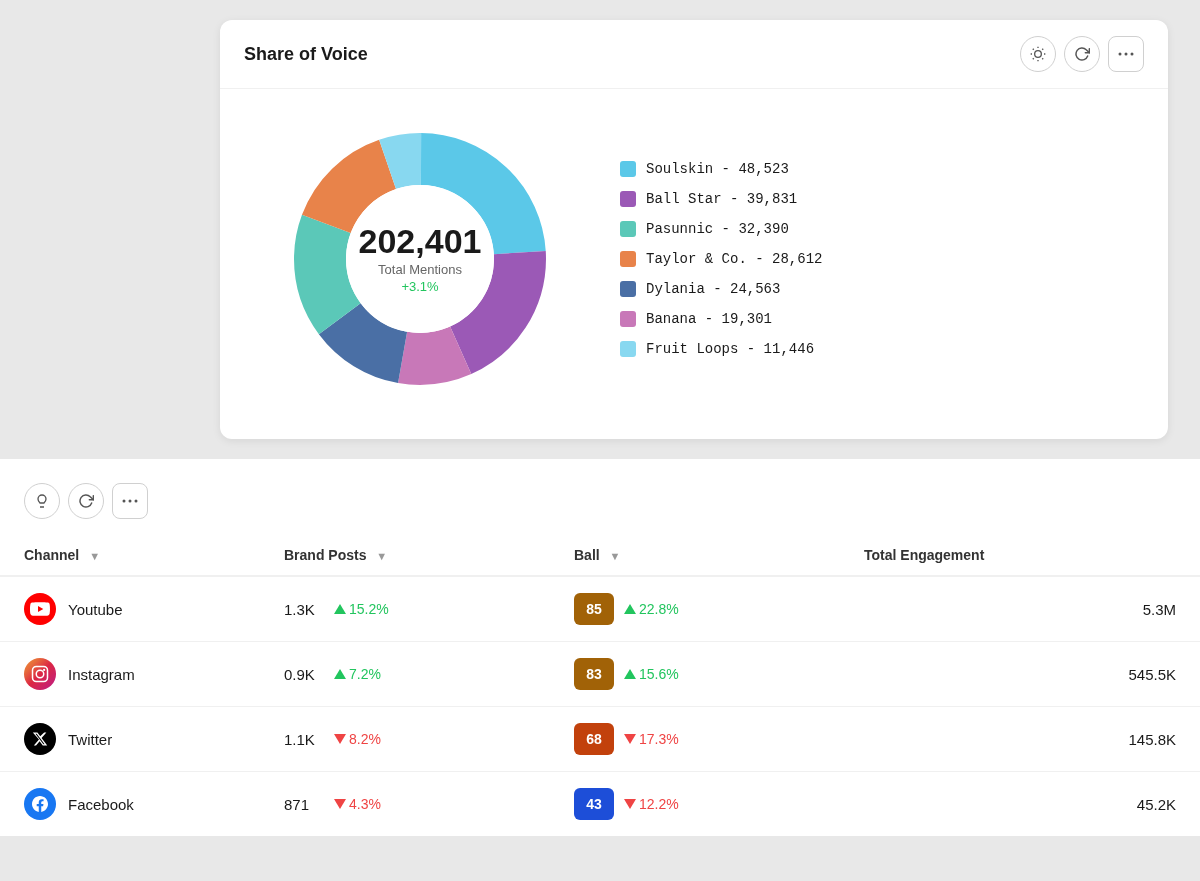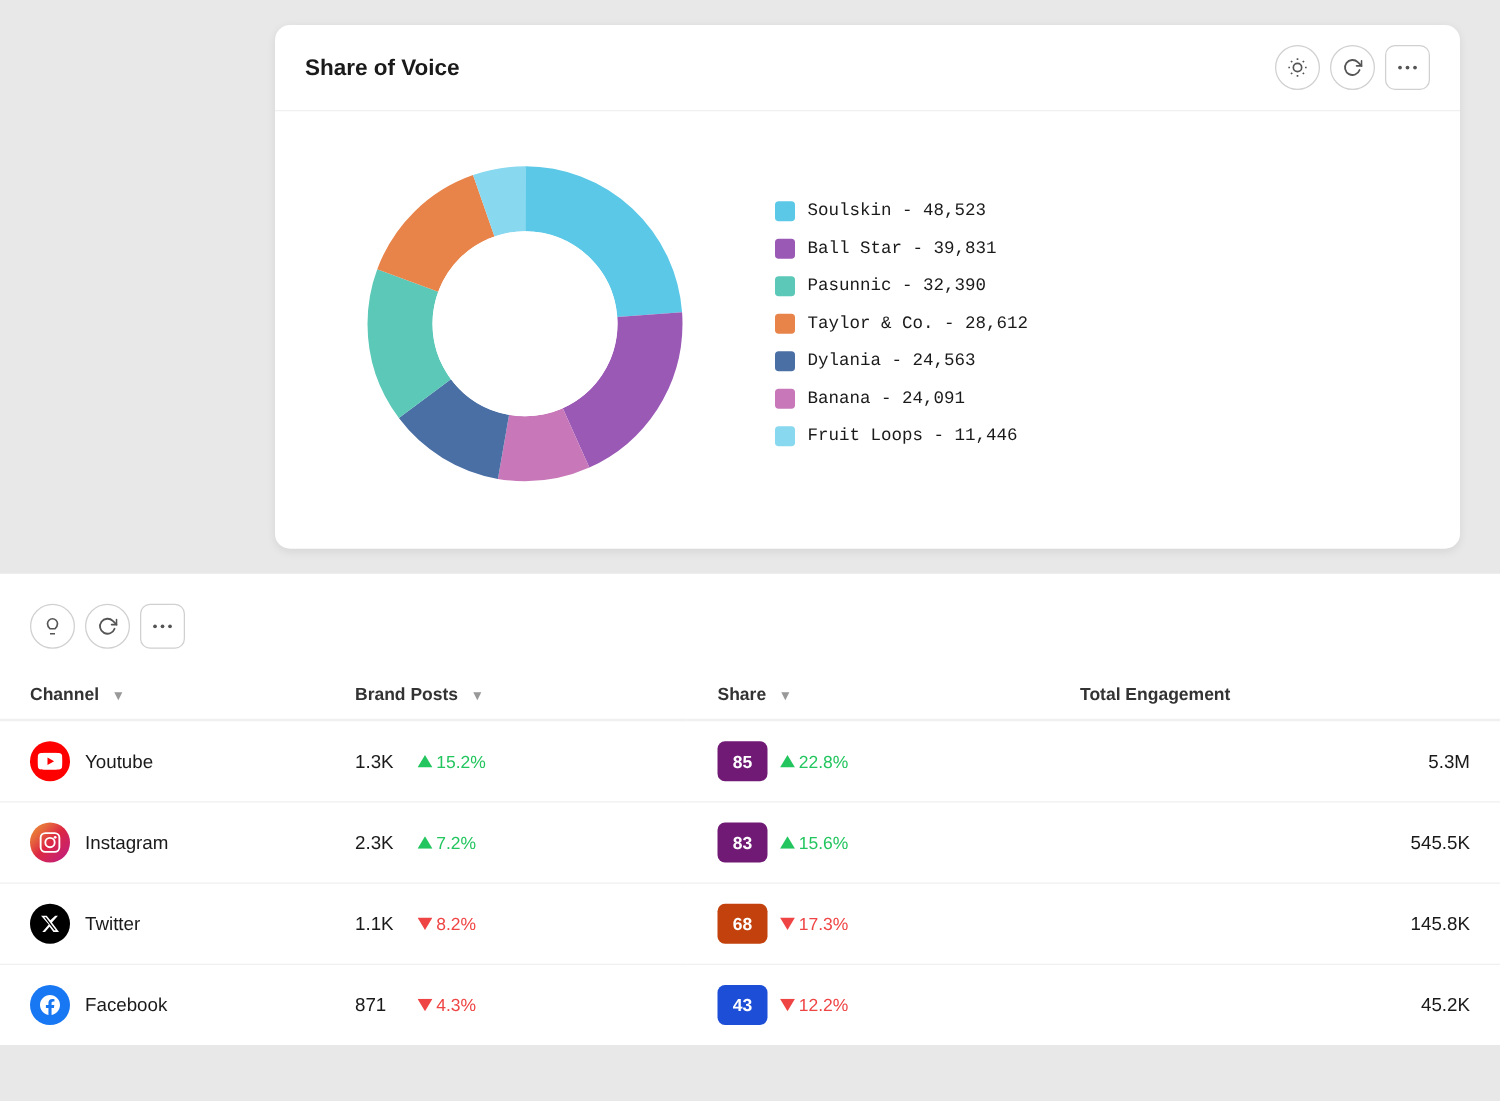--- a/index.html
+++ b/index.html
@@ -253,21 +253,21 @@
       height: 32px;
       border-radius: 6px;
       display: flex;
       align-items: center;
       justify-content: center;
       color: #fff;
       font-weight: 700;
       font-size: 14px;
     }
 
-    .badge-green { background: #701a75; }
+    .badge-green { background: #a16207; }
     .badge-pink { background: #c2410c; }
     .badge-hot-pink { background: #1d4ed8; }
 
     .engagement-value {
       text-align: right;
       font-weight: 500;
     }
 
     
     .yt-icon {
@@ -349,20 +349,25 @@
           <circle r="100" cx="140" cy="140" fill="transparent" stroke="#4a6fa5" stroke-width="52" stroke-dasharray="75.5 552.8" stroke-dashoffset="-174.32"></circle>
 
           <circle r="100" cx="140" cy="140" fill="transparent" stroke="#5bc8b8" stroke-width="52" stroke-dasharray="99.6 528.7" stroke-dashoffset="-249.82"></circle>
 
           <circle r="100" cx="140" cy="140" fill="transparent" stroke="#e8834a" stroke-width="52" stroke-dasharray="88.0 540.3" stroke-dashoffset="-349.42"></circle>
 
           <circle r="100" cx="140" cy="140" fill="transparent" stroke="#88d8f0" stroke-width="52" stroke-dasharray="34.2 594.1" stroke-dashoffset="-437.42"></circle>
 
           <circle r="74" cx="140" cy="140" fill="#fff"></circle>
         </svg>
+        <div class="donut-center">
+          <div class="donut-total">202,401</div>
+          <div class="donut-label">Total Mentions</div>
+          <div class="donut-change">+3.1%</div>
+        </div>
       </div>
 
       <div class="legend" id="legend-container">
       <div class="legend-item">
     <div class="legend-dot" style="background:#5bc8e8"></div>
     <span>Soulskin - 48,523</span>
   </div>
           <div class="legend-item">
     <div class="legend-dot" style="background:#9b59b6"></div>
     <span>Ball Star - 39,831</span>
@@ -374,21 +379,21 @@
           <div class="legend-item">
     <div class="legend-dot" style="background:#e8834a"></div>
     <span>Taylor &amp; Co. - 28,612</span>
   </div>
           <div class="legend-item">
     <div class="legend-dot" style="background:#4a6fa5"></div>
     <span>Dylania - 24,563</span>
   </div>
           <div class="legend-item">
     <div class="legend-dot" style="background:#c878b8"></div>
-    <span>Banana - 24,091</span>
+    <span>Banana - 19,301</span>
   </div>
           <div class="legend-item">
     <div class="legend-dot" style="background:#88d8f0"></div>
     <span>Fruit Loops - 11,446</span>
   </div>
         </div>
     </div>
   </div>
 </div>
 
@@ -421,21 +426,21 @@
       <tr>
         <th class="col-channel">
           <span>Channel</span>
           <span class="sort-icon">▼</span>
         </th>
         <th class="col-posts">
           <span>Brand Posts</span>
           <span class="sort-icon">▼</span>
         </th>
         <th class="col-reach">
-          <span>Share</span>
+          <span>Ball</span>
           <span class="sort-icon">▼</span>
         </th>
         <th class="col-engagement">
           <span>Total Engagement</span>
         </th>
       </tr>
     </thead>
     <tbody id="table-body">
     <tr>
     <td>
@@ -476,21 +481,21 @@
         <rect x="2" y="2" width="20" height="20" rx="5" ry="5" fill="none" stroke="white" stroke-width="2"></rect>
         <circle cx="12" cy="12" r="5" fill="none" stroke="white" stroke-width="2"></circle>
         <circle cx="17.5" cy="6.5" r="1.5" fill="white"></circle>
       </svg>
     </div>
         <span>Instagram</span>
       </div>
     </td>
     <td>
       <div class="brand-posts-cell">
-        <span class="posts-value">2.3K</span>
+        <span class="posts-value">0.9K</span>
         <span class="trend-up"><svg width="12" height="10" viewBox="0 0 12 10" fill="#22c55e">
                   <polygon points="6,0 12,10 0,10"></polygon>
                 </svg> 7.2%</span>
       </div>
     </td>
     <td>
       <div class="reach-cell">
         <span class="reach-badge badge-green">83</span>
         <span class="trend-up"><svg width="12" height="10" viewBox="0 0 12 10" fill="#22c55e">
                   <polygon points="6,0 12,10 0,10"></polygon>

